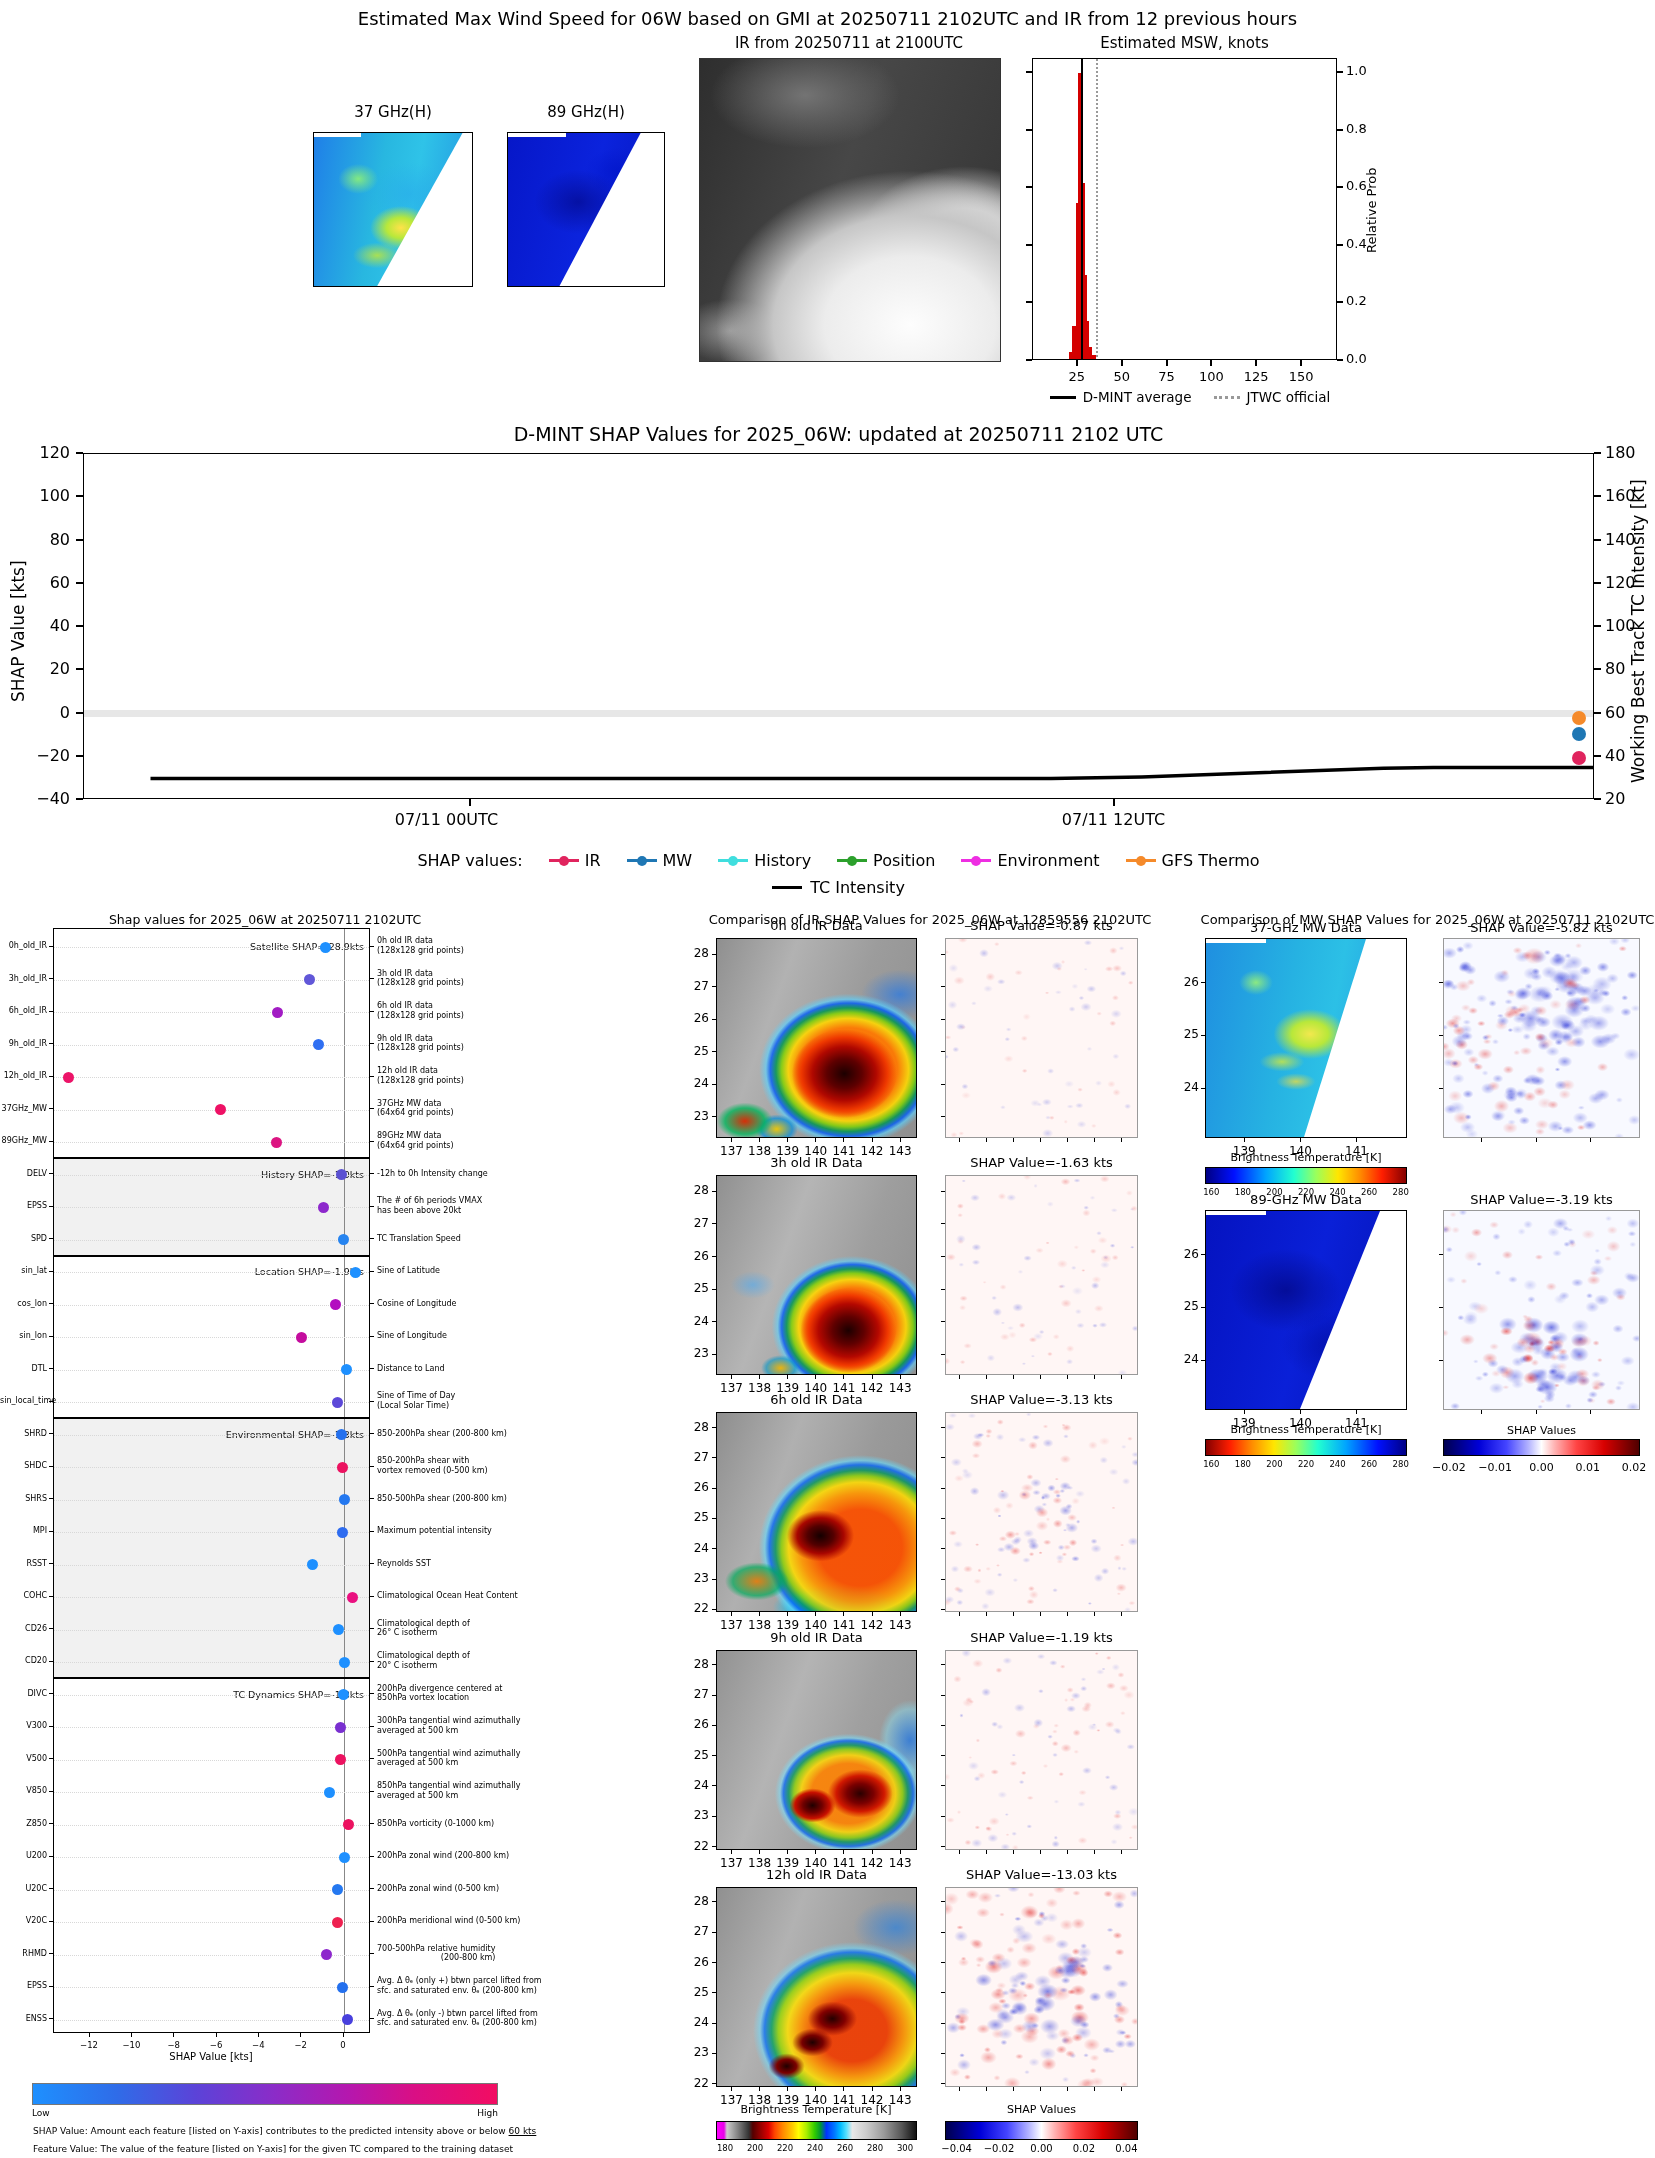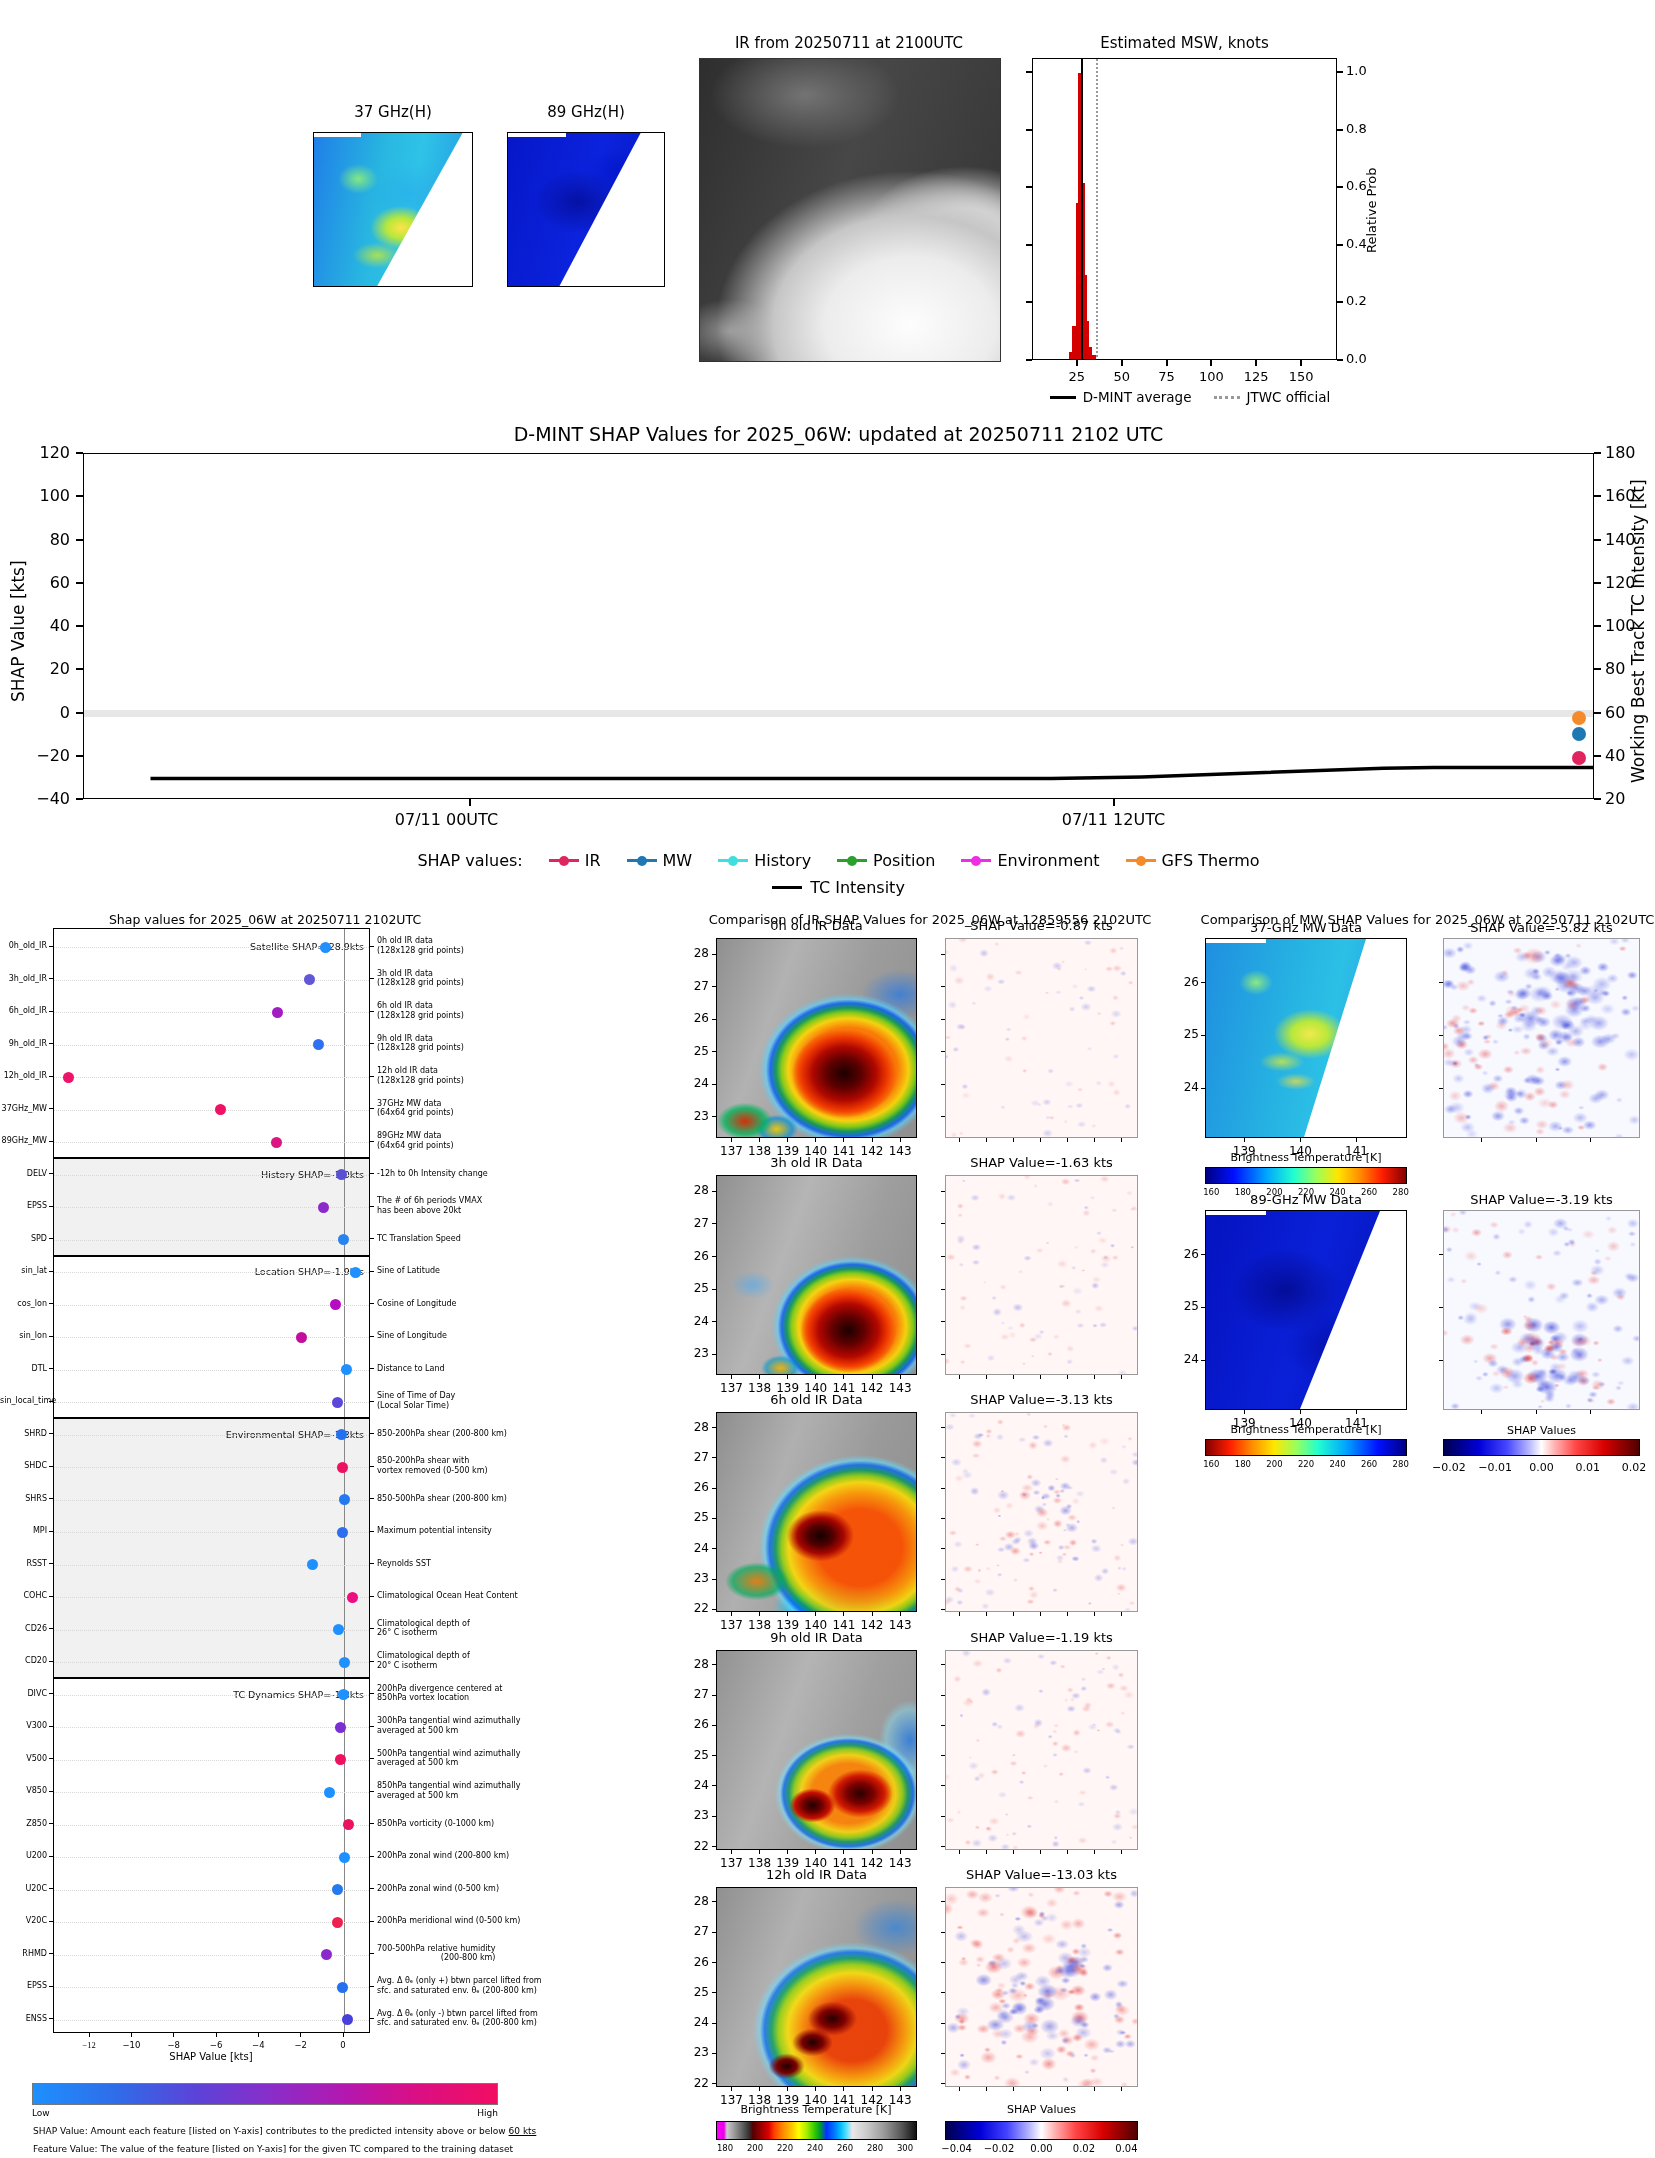--- a/index.html
+++ b/index.html
@@ -104,20 +104,21 @@
     radial-gradient(16% 11% at 48% 78%, #1e0000 0%, #780000 33%, rgba(210,30,0,0) 64%),
     radial-gradient(58% 52% at 68% 72%, rgba(240,60,0,.92) 30%, rgba(255,150,0,.9) 45%, rgba(255,225,0,.85) 56%, rgba(150,215,0,.82) 64%, rgba(0,160,90,.78) 70%, rgba(0,110,250,.75) 76%, rgba(110,220,255,.55) 80%, rgba(255,255,255,0) 86%),
     radial-gradient(30% 20% at 90% 20%, rgba(0,120,250,.5), rgba(255,255,255,0) 72%),
     linear-gradient(110deg,#909090,#b2b2b2 33%,#9c9c9c 63%,#8f8f8f);}
   .shapmap{border:1px solid #999;box-sizing:border-box;}
 </style>
 </head>
 <body>
 
 <div id="page">
+  <div class="ab" id="main-title">Estimated Max Wind Speed for 06W based on GMI at 20250711 2102UTC and IR from 12 previous hours</div>
 
   <div class="ab lbl" id="mw37-label">37 GHz(H)</div>
   <div class="ab imgbox mw37t" id="mw37-img">
     <div class="cut" style="clip-path:polygon(94% 0,100% 0,100% 100%,40% 100%)"></div>
     <div class="notch"></div>
   </div>
   <div class="ab lbl" id="mw89-label">89 GHz(H)</div>
   <div class="ab imgbox mw89t" id="mw89-img">
     <div class="cut" style="clip-path:polygon(85% 0,100% 0,100% 100%,33% 100%)"></div>
     <div class="notch" style="width:37%"></div>
@@ -520,21 +521,21 @@
         <div>sfc. and saturated env. θₑ (200-800 km)</div>
       </div>
       <div style="position: absolute; left: 0px; top: 1108.5px; width: 47px; text-align: right; font-size: 8px; white-space: nowrap;">ENSS</div>
       <div style="position: absolute; left: 49px; top: 1113px; width: 4px; height: 1px; background: rgb(0, 0, 0);"></div>
       <div style="position: absolute; left: 370px; top: 1113px; width: 4px; height: 1px; background: rgb(0, 0, 0);"></div>
       <div style="position: absolute; left: 377px; top: 1103.5px; font-size: 8px; line-height: 9.5px; white-space: nowrap;">
         <div>Avg. Δ θₑ (only -) btwn parcel lifted from</div>
         <div>sfc. and saturated env. θₑ (200-800 km)</div>
       </div>
       <div style="position: absolute; left: 88.58px; top: 1128px; width: 1px; height: 4px; background: rgb(0, 0, 0);"></div>
-      <div style="position: absolute; left: 74.08px; top: 1135px; width: 30px; text-align: center; font-size: 8.5px; font-family: Liberation Serif, serif;">−12</div>
+      <div style="position: absolute; left: 74.08px; top: 1135px; width: 30px; text-align: center; font-size: 8.5px;">−12</div>
       <div style="position: absolute; left: 130.9px; top: 1128px; width: 1px; height: 4px; background: rgb(0, 0, 0);"></div>
       <div style="position: absolute; left: 116.4px; top: 1135px; width: 30px; text-align: center; font-size: 8.5px;">−10</div>
       <div style="position: absolute; left: 173.22px; top: 1128px; width: 1px; height: 4px; background: rgb(0, 0, 0);"></div>
       <div style="position: absolute; left: 158.72px; top: 1135px; width: 30px; text-align: center; font-size: 8.5px;">−8</div>
       <div style="position: absolute; left: 215.54px; top: 1128px; width: 1px; height: 4px; background: rgb(0, 0, 0);"></div>
       <div style="position: absolute; left: 201.04px; top: 1135px; width: 30px; text-align: center; font-size: 8.5px;">−6</div>
       <div style="position: absolute; left: 257.86px; top: 1128px; width: 1px; height: 4px; background: rgb(0, 0, 0);"></div>
       <div style="position: absolute; left: 243.36px; top: 1135px; width: 30px; text-align: center; font-size: 8.5px;">−4</div>
       <div style="position: absolute; left: 300.18px; top: 1128px; width: 1px; height: 4px; background: rgb(0, 0, 0);"></div>
       <div style="position: absolute; left: 285.68px; top: 1135px; width: 30px; text-align: center; font-size: 8.5px;">−2</div>

